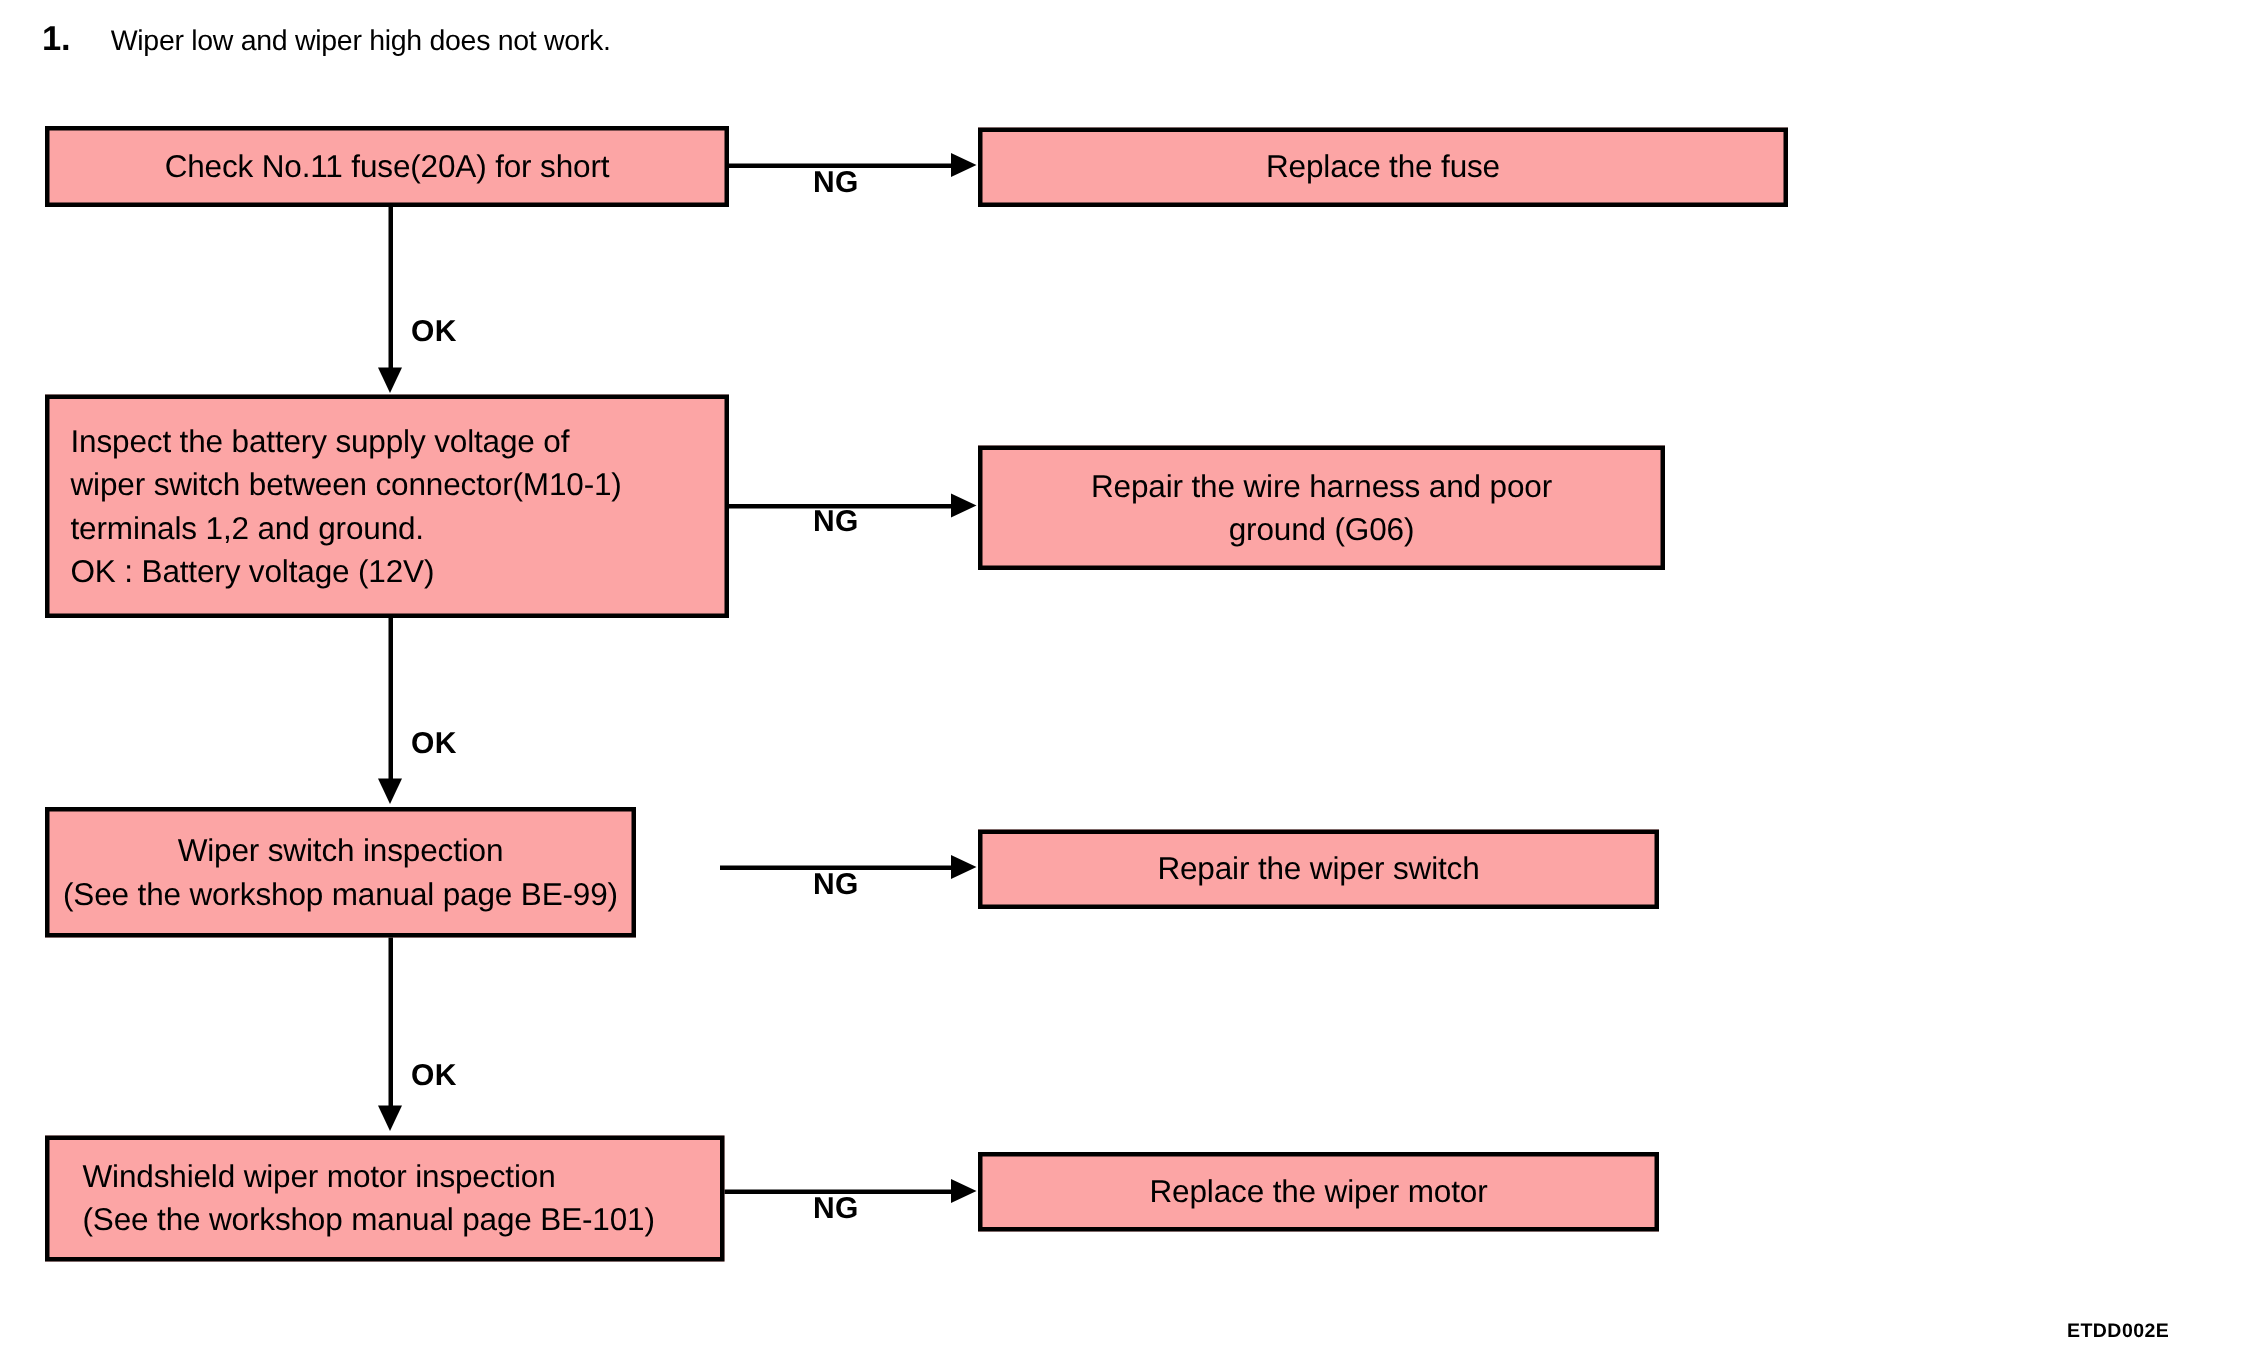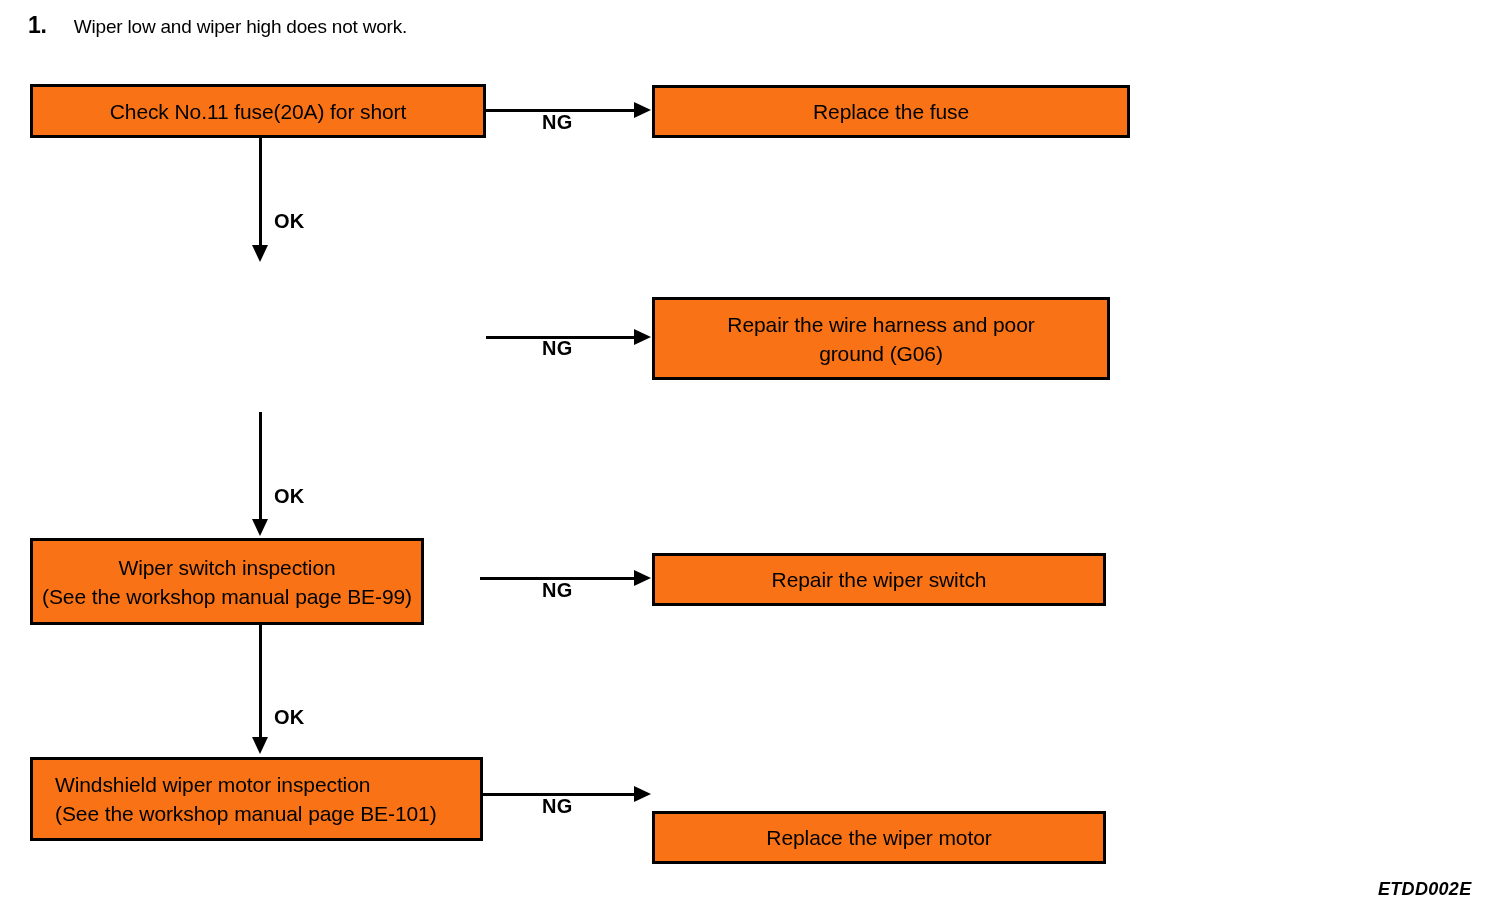--- a/index.html
+++ b/index.html
@@ -39,21 +39,21 @@
     font-weight: 400;
     margin-left: 27px;
     letter-spacing: -0.2px;
   }
 
   
   .box {
     position: absolute;
     box-sizing: border-box;
     border: 3px solid #000000;
-    background: #f97316;
+    background: #fca5a5;
     display: flex;
     align-items: center;
     overflow: hidden;
     justify-content: flex-end;
   }
   .box .box-text {
     width: 100%;
     font-size: 21px;
     line-height: 29px;
     letter-spacing: -0.1px;
@@ -97,53 +97,58 @@
     font-size: 20px;
     font-weight: 700;
     letter-spacing: 0.3px;
     white-space: nowrap;
     margin-top: 30px;
   }
 
   
   .figure-code {
     position: absolute;
-    font-size: 18px;
+    font-size: 13px;
     font-weight: 700;
     letter-spacing: 0.3px;
     white-space: nowrap;
-    font-style: italic;
   }
 </style>
 </head>
 <body>
 
 <div id="page">
 
   <div class="heading">
     <span class="heading-number">1.</span>
     <span class="heading-text">Wiper low and wiper high does not work.</span>
   </div>
 
   <div class="box center" style="left:30px; top:84px; width:456px; height:54px;">
     <span class="box-text">Check No.11 fuse(20A) for short</span>
   </div>
 
   <div class="hline" style="left:486px; top:109px; width:150px;"></div>
   <div class="arrow-right" style="left:634px; top:102px;"></div>
   <div class="edge-label" style="left:542px; top:81px;">NG</div>
 
-  <div class="box center" style="left:652px; top:85px; width:478px; height:53px;">
+  <div class="box center" style="left:652px; top:85px; width:540px; height:53px;">
     <span class="box-text">Replace the fuse</span>
   </div>
 
   <div class="vline" style="left:259px; top:138px; height:108px;"></div>
   <div class="arrow-down" style="left:252px; top:245px;"></div>
   <div class="edge-label" style="left:274px; top:180px;">OK</div>
 
+  <div class="box left" style="left:30px; top:263px; width:456px; height:149px;">
+    <span class="box-text">Inspect the battery supply voltage of
+wiper switch between connector(M10-1)
+terminals 1,2 and ground.
+OK : Battery voltage (12V)</span>
+  </div>
 
   <div class="hline" style="left:486px; top:336px; width:150px;"></div>
   <div class="arrow-right" style="left:634px; top:329px;"></div>
   <div class="edge-label" style="left:542px; top:307px;">NG</div>
 
   <div class="box center" style="left:652px; top:297px; width:458px; height:83px;">
     <span class="box-text">Repair the wire harness and poor
 ground (G06)</span>
   </div>
 
@@ -170,19 +175,19 @@
 
   <div class="box left-tight" style="left:30px; top:757px; width:453px; height:84px;">
     <span class="box-text">Windshield wiper motor inspection
 (See the workshop manual page BE-101)</span>
   </div>
 
   <div class="hline" style="left:483px; top:793px; width:153px;"></div>
   <div class="arrow-right" style="left:634px; top:786px;"></div>
   <div class="edge-label" style="left:542px; top:765px;">NG</div>
 
-  <div class="box center" style="left:652px; top:768px; width:454px; height:53px;margin-top:43px;">
+  <div class="box center" style="left:652px; top:768px; width:454px; height:53px;">
     <span class="box-text">Replace the wiper motor</span>
   </div>
 
   <div class="figure-code" style="left:1378px; top:879px;">ETDD002E</div>
 
 </div>
 
 </body></html>

